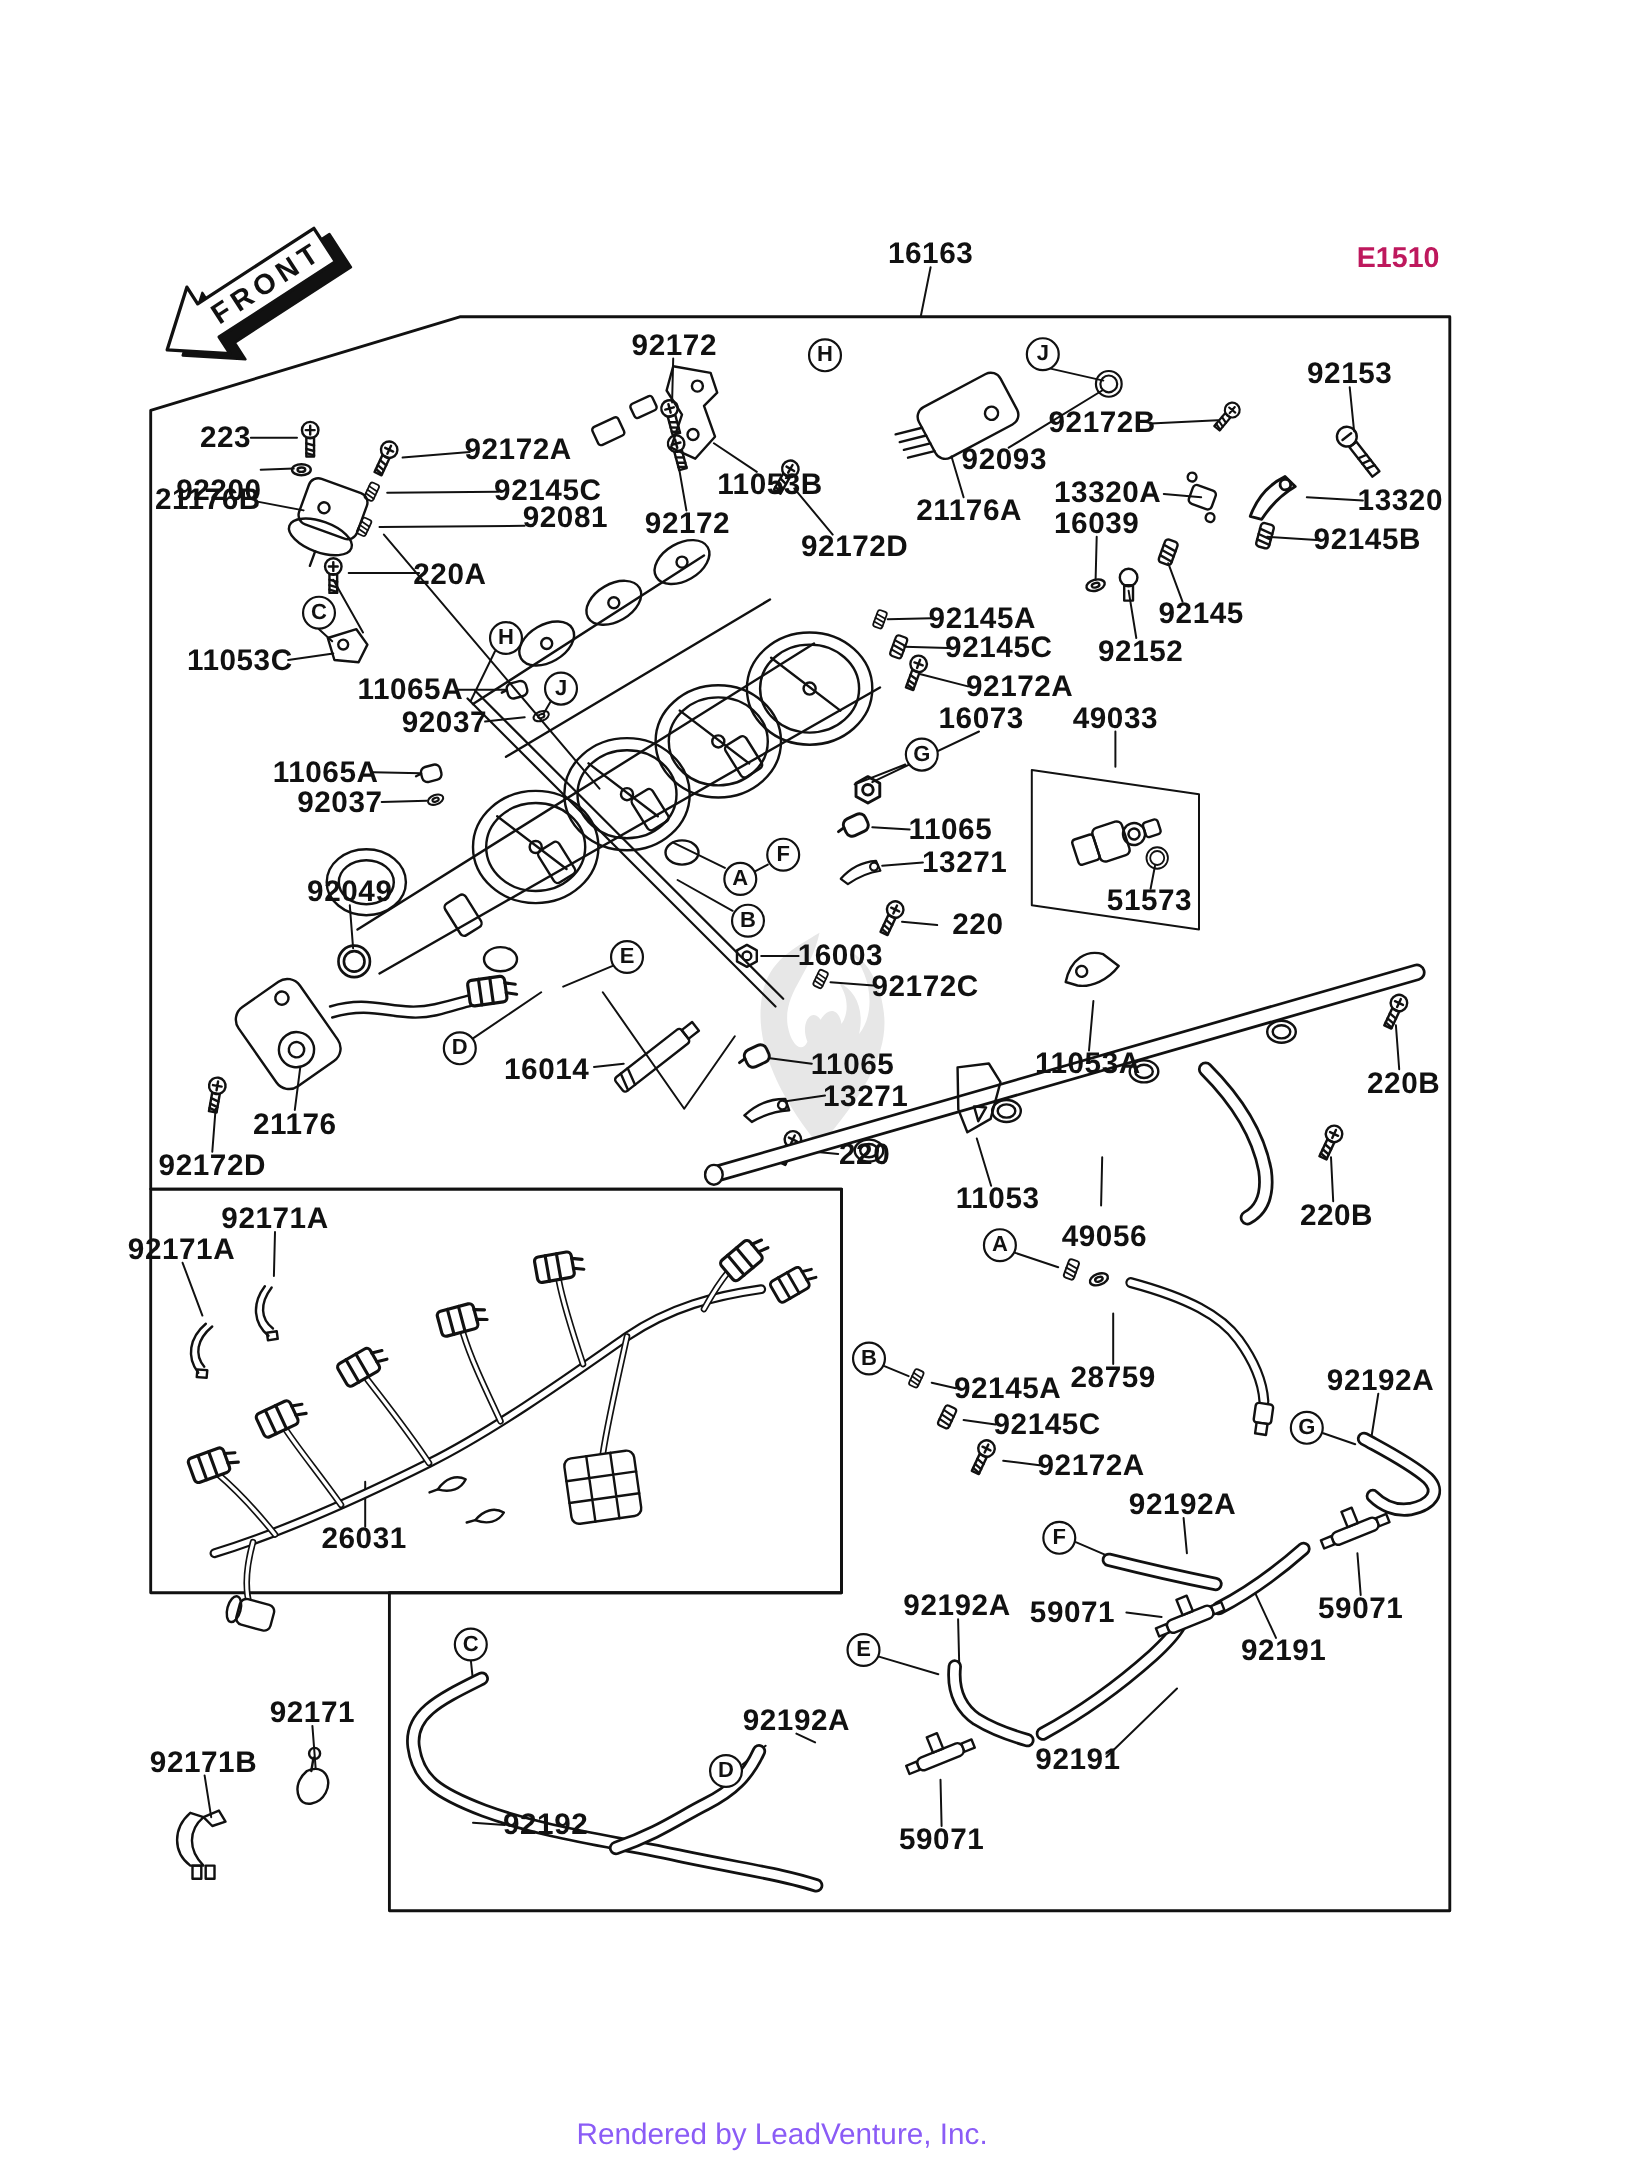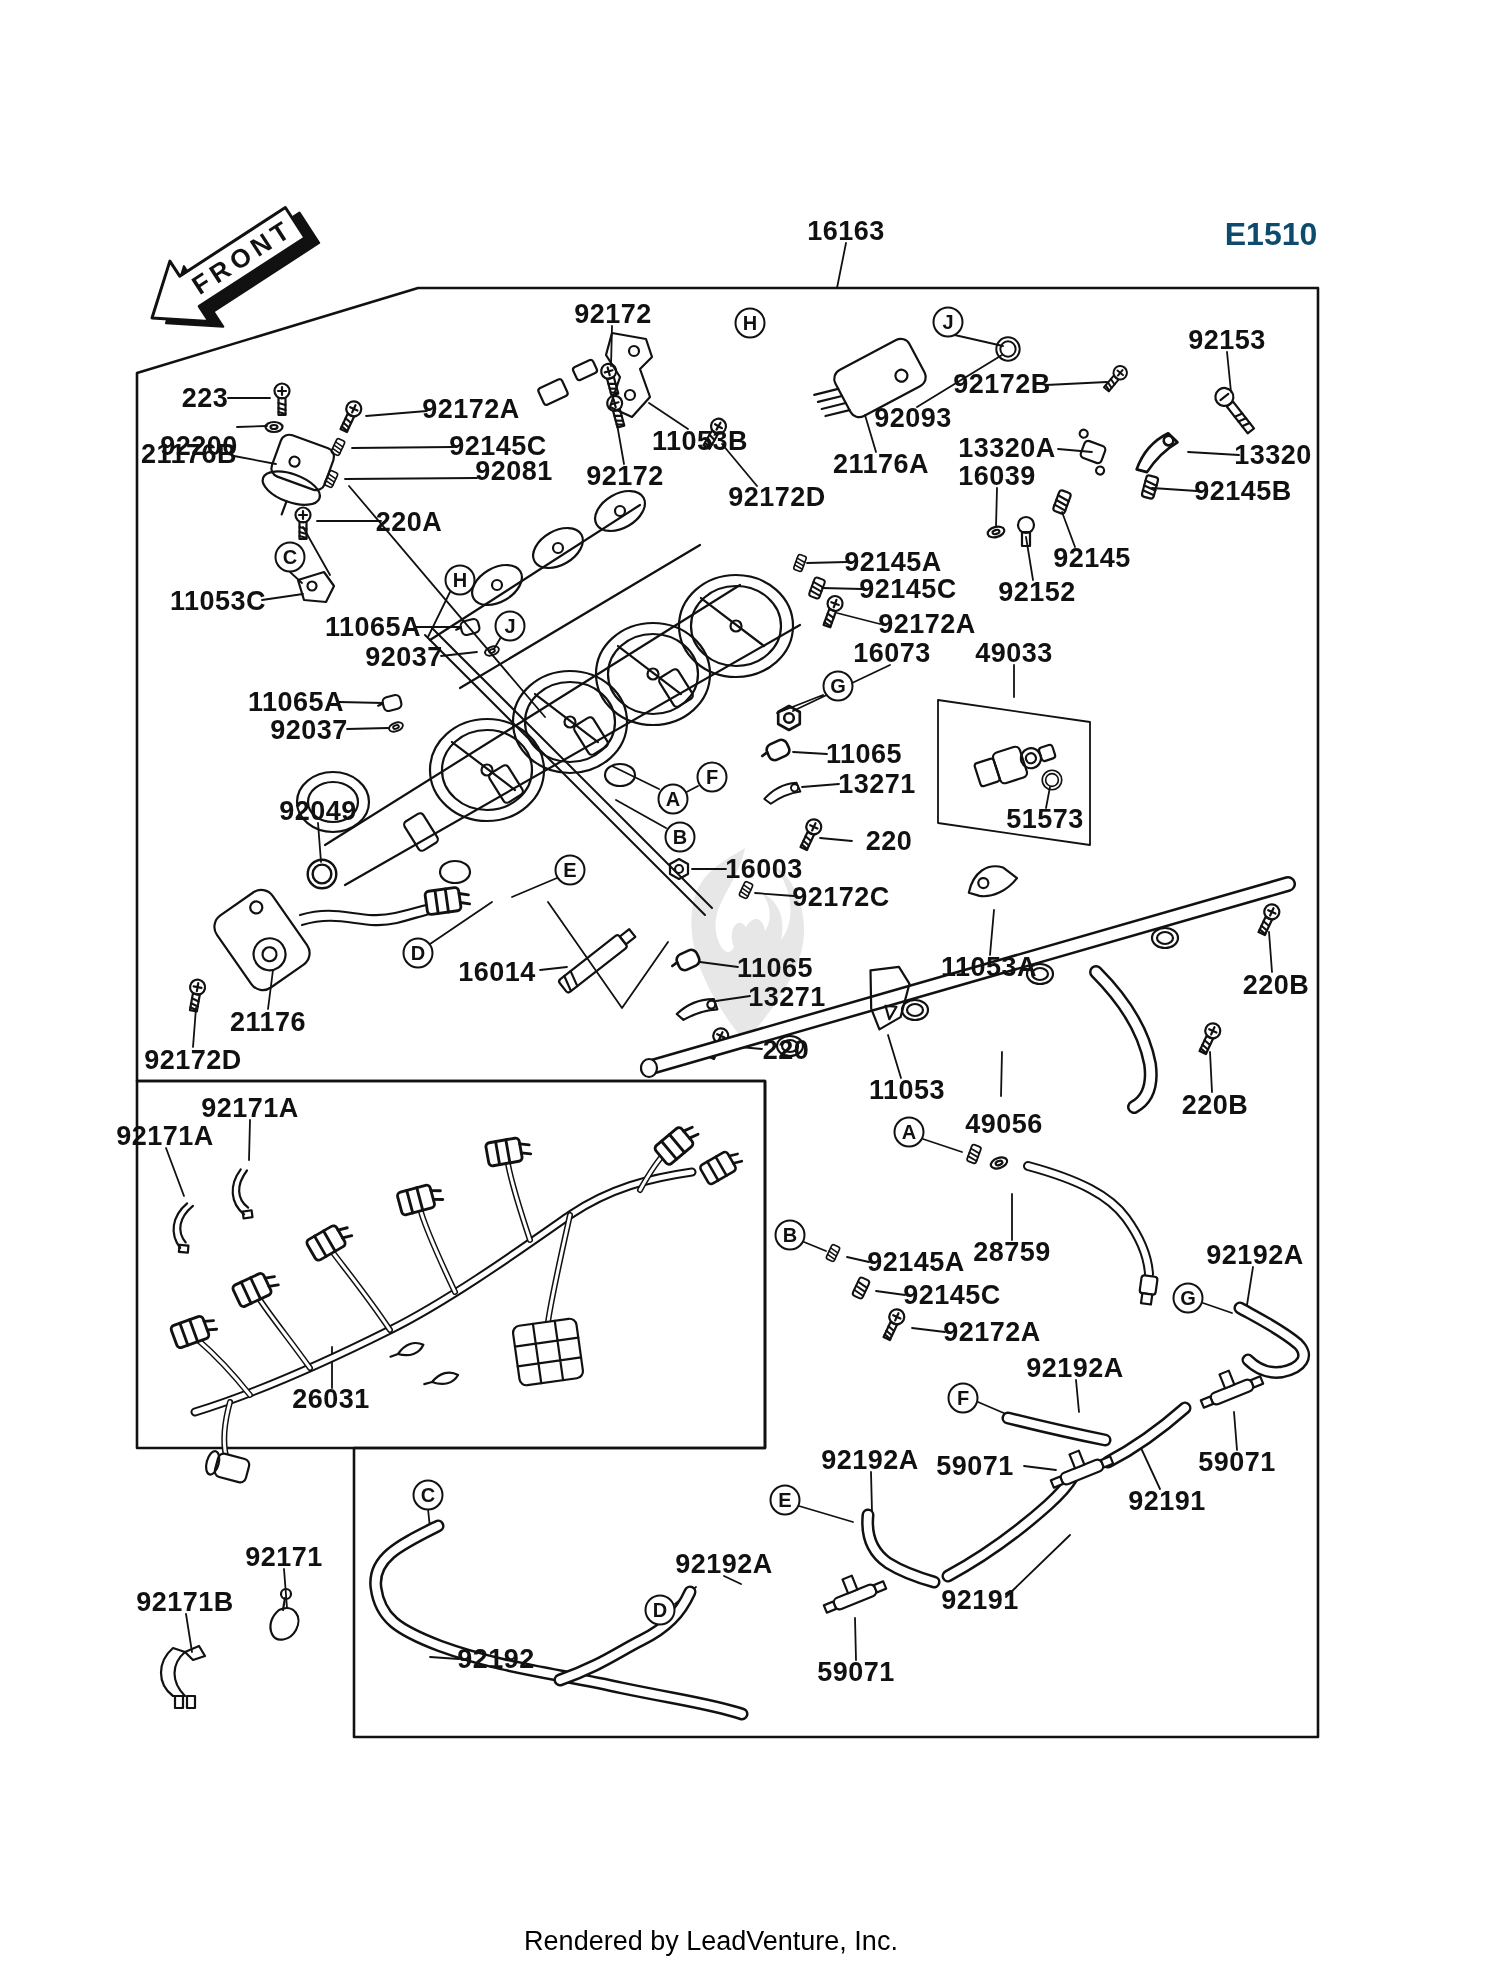--- a/index.html
+++ b/index.html
@@ -7,23 +7,23 @@
          font-family:"Liberation Sans",sans-serif;}
   .watermark{position:absolute;left:418px;top:1076px;font-weight:bold;font-size:46px;
              letter-spacing:17px;color:#e2e2e2;white-space:nowrap;z-index:0;}
   svg.art{position:absolute;left:0;top:0;z-index:1;}
   .layer{position:absolute;left:0;top:0;width:100%;height:100%;z-index:2;}
   .plabel{position:absolute;transform:translate(-50%,-50%);font-weight:bold;font-size:27px;
           letter-spacing:0.5px;color:#111;white-space:nowrap;line-height:1;}
   .callout{position:absolute;transform:translate(-50%,-50%);width:31px;height:31px;
            border:2.5px solid #111;border-radius:50%;display:flex;align-items:center;
            justify-content:center;font-weight:bold;font-size:20px;color:#111;background:#fff;box-sizing:border-box;}
-  .pagecode{position:absolute;transform:translate(-50%,-50%);font-weight:bold;font-size:32px;color:#0c4a6e;}
+  .pagecode{position:absolute;transform:translate(-50%,-50%);font-weight:bold;font-size:26px;color:#be185d;}
   .footer{position:absolute;left:711px;top:1941px;transform:translate(-50%,-50%);
-          font-size:27px;color:#000000;white-space:nowrap;}
+          font-size:27px;color:#8b5cf6;white-space:nowrap;}
 </style>
 </head>
 <body>
 
 <div class="stage">
 
 
   <svg class="art" width="1500" height="1962" viewBox="0 0 1500 1962" fill="none" stroke="#111" stroke-width="2.2" stroke-linecap="round" stroke-linejoin="round">
 
     <defs>

